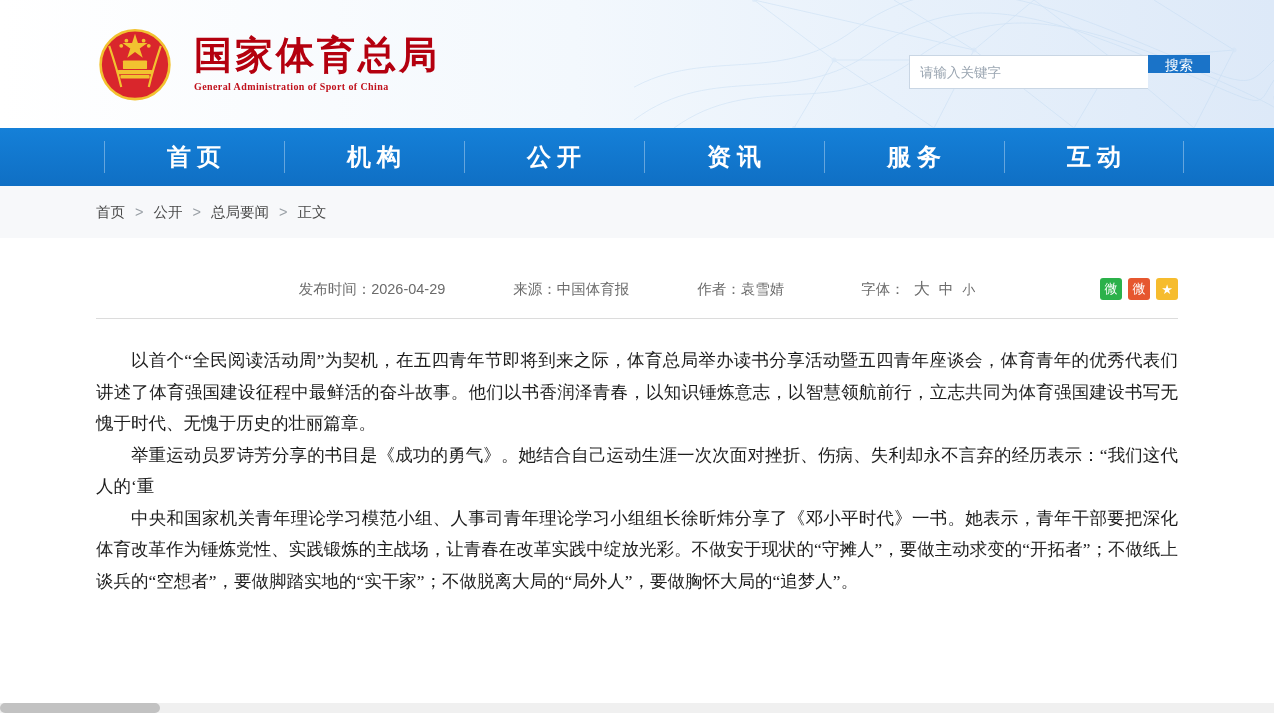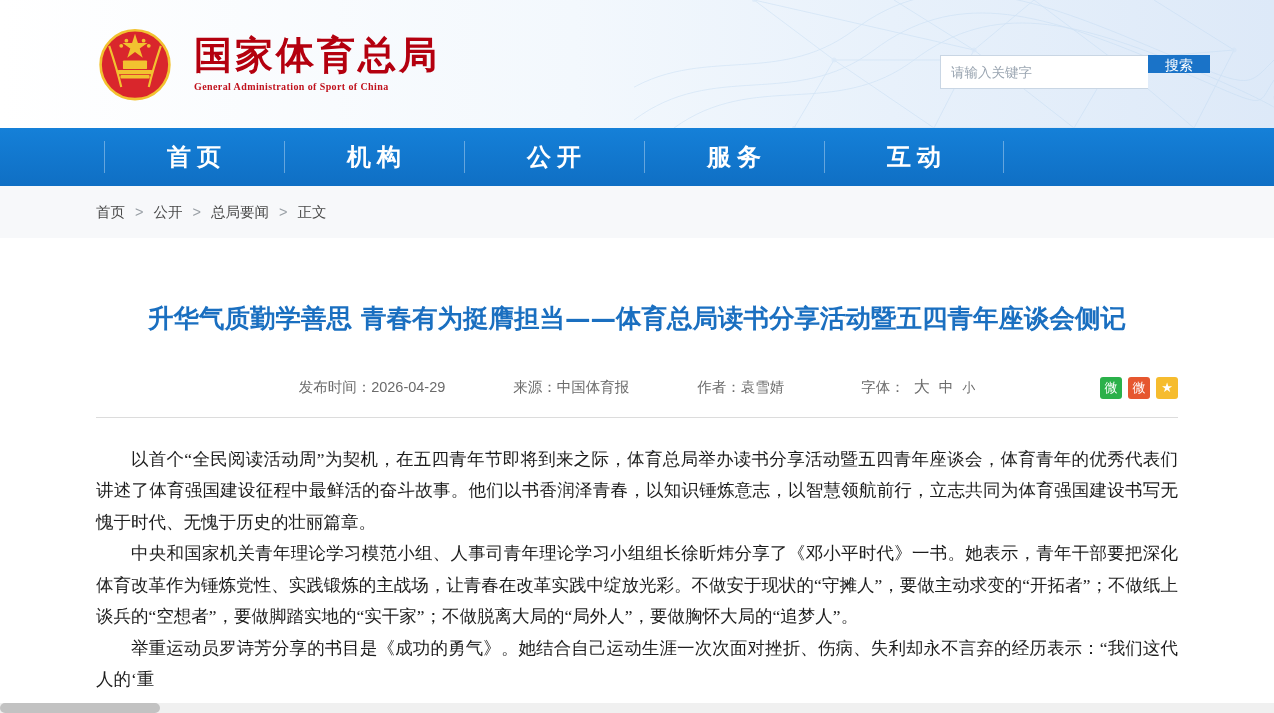--- a/index.html
+++ b/index.html
@@ -58,21 +58,21 @@
 
   
   .search-box {
     position: absolute;
     right: 64px; top: 55px;
     display: flex;
     align-items: stretch;
     height: 34px;
   }
   .search-input {
-    width: 208px;
+    width: 239px;
     height: 34px;
     border: 1px solid #c9d6e4;
     border-right: none;
     background: #fff;
     padding: 0 10px;
     font-size: 13.5px;
     color: #be185d;
     outline: none;
     font-family: "Liberation Sans", sans-serif;
   }
@@ -294,36 +294,36 @@
     <div class="search-box">
       <input class="search-input" type="text" placeholder="请输入关键字" style="">
       <button class="search-btn">搜索</button>
     </div>
   </div>
 
   <div class="nav">
     <div class="nav-item">首页</div>
     <div class="nav-item">机构</div>
     <div class="nav-item">公开</div>
+    <div class="nav-item">资讯</div>
     <div class="nav-item">服务</div>
     <div class="nav-item">互动</div>
   </div>
 
   <div class="crumb-bar">
     <span class="crumb-link">首页</span>
     <span class="crumb-sep">&gt;</span>
     <span class="crumb-link">公开</span>
     <span class="crumb-sep">&gt;</span>
     <span class="crumb-link">总局要闻</span>
     <span class="crumb-sep">&gt;</span>
     <span class="crumb-current">正文</span>
   </div>
 
   <div class="article">
-    <div class="art-title">升华气质勤学善思 青春有为挺膺担当——体育总局读书分享活动暨五四青年座谈会侧记</div>
 
     <div class="meta-row">
       <span class="meta-item">
         <span>发布时间：</span><span class="meta-val">2026-04-29</span>
       </span>
       <span class="meta-item">
         <span>来源：</span><span class="meta-val">中国体育报</span>
       </span>
       <span class="meta-item">
         <span>作者：</span><span class="meta-val">袁雪婧</span>
@@ -336,22 +336,22 @@
         <span class="share-ico ico-wechat">微</span>
         <span class="share-ico ico-weibo">微</span>
         <span class="share-ico ico-fav">★</span>
       </span>
     </div>
 
     <div class="divider"></div>
 
     <div class="body-text">
       <p>以首个“全民阅读活动周”为契机，在五四青年节即将到来之际，体育总局举办读书分享活动暨五四青年座谈会，体育青年的优秀代表们讲述了体育强国建设征程中最鲜活的奋斗故事。他们以书香润泽青春，以知识锤炼意志，以智慧领航前行，立志共同为体育强国建设书写无愧于时代、无愧于历史的壮丽篇章。</p>
+      <p>举重运动员罗诗芳分享的书目是《成功的勇气》。她结合自己运动生涯一次次面对挫折、伤病、失利却永不言弃的经历表示：“我们这代人的‘重</p>
       <p>中央和国家机关青年理论学习模范小组、人事司青年理论学习小组组长徐昕炜分享了《邓小平时代》一书。她表示，青年干部要把深化体育改革作为锤炼党性、实践锻炼的主战场，让青春在改革实践中绽放光彩。不做安于现状的“守摊人”，要做主动求变的“开拓者”；不做纸上谈兵的“空想者”，要做脚踏实地的“实干家”；不做脱离大局的“局外人”，要做胸怀大局的“追梦人”。</p>
-      <p>举重运动员罗诗芳分享的书目是《成功的勇气》。她结合自己运动生涯一次次面对挫折、伤病、失利却永不言弃的经历表示：“我们这代人的‘重</p>
     </div>
   </div>
 
   <div class="hscroll">
     <div class="hscroll-thumb"></div>
   </div>
 
 </div>
 
 </body></html>

